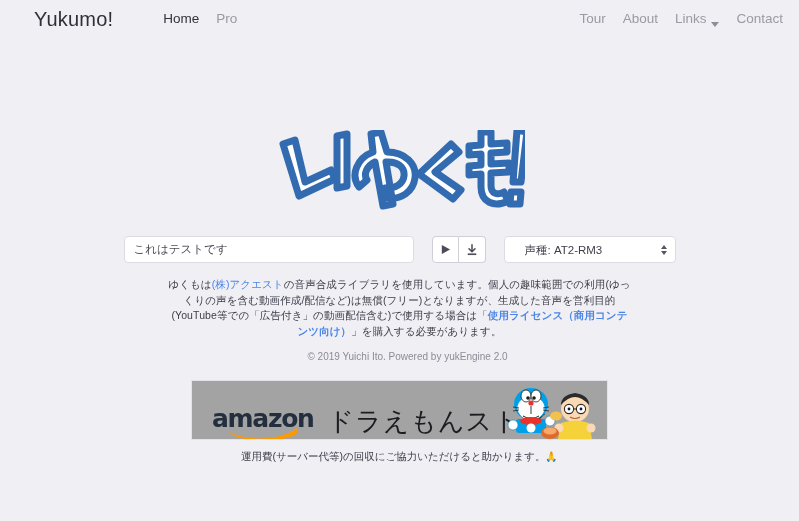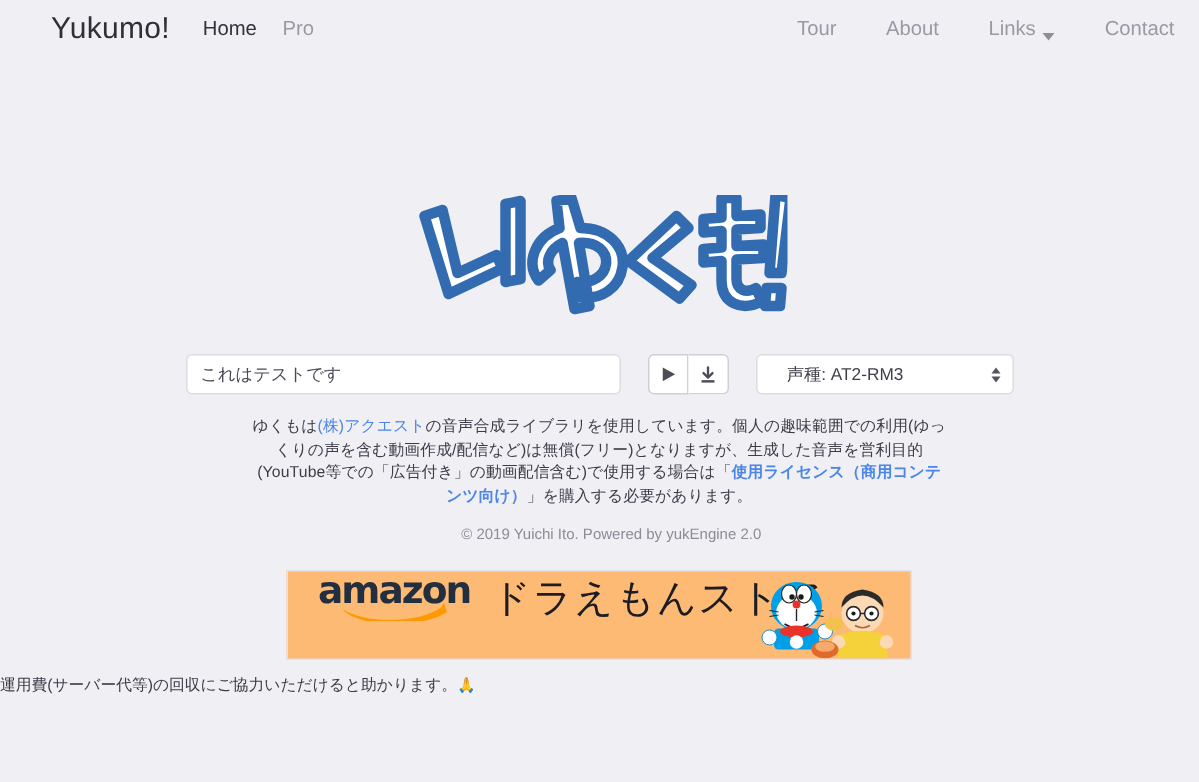--- a/index.html
+++ b/index.html
@@ -28,25 +28,26 @@
     font-weight: 400;
     color: #2f2f38;
     letter-spacing: 0.2px;
     margin-right: 22px;
     white-space: nowrap;
   }
   .nav-left {
     display: flex;
     align-items: center;
     gap: 17px;
+    margin-left: 28px;
   }
   .nav-right {
     display: flex;
     align-items: center;
-    gap: 33px;
+    gap: 17px;
     margin-left: auto;
   }
   .nav-link {
     font-size: 13.5px;
     color: #9a9aa5;
     text-decoration: none;
     white-space: nowrap;
     line-height: 1;
   }
   .nav-link.active {
@@ -185,25 +186,25 @@
     font-size: 10px;
     color: #8c8c97;
     padding-left: 16px;
   }
 
   
   .banner {
     margin: 18px auto 0;
     width: 417px;
     height: 60px;
-    background: #fdba74;
+    background: #a3a3a3;
     border: 1px solid #e2e2e8;
     box-sizing: border-box;
     display: flex;
-    align-items: flex-start;
+    align-items: flex-end;
     overflow: hidden;
     position: relative;
     cursor: pointer;
   }
   .amazon-logo {
     margin-left: 20px;
     display: flex;
     flex-direction: column;
     align-items: center;
     line-height: 1;
@@ -232,21 +233,21 @@
     right: 4px;
     bottom: 0;
     height: 56px;
     width: 110px;
   }
 
   .support {
     margin-top: 10px;
     font-size: 10.5px;
     color: #3d3d49;
-    text-align: left;
+    text-align: center;
   }
   .support .emoji {
     font-family: "DejaVu Sans", sans-serif;
     font-size: 10px;
   }
 </style>
 </head>
 <body>
 
 <div class="navbar">

